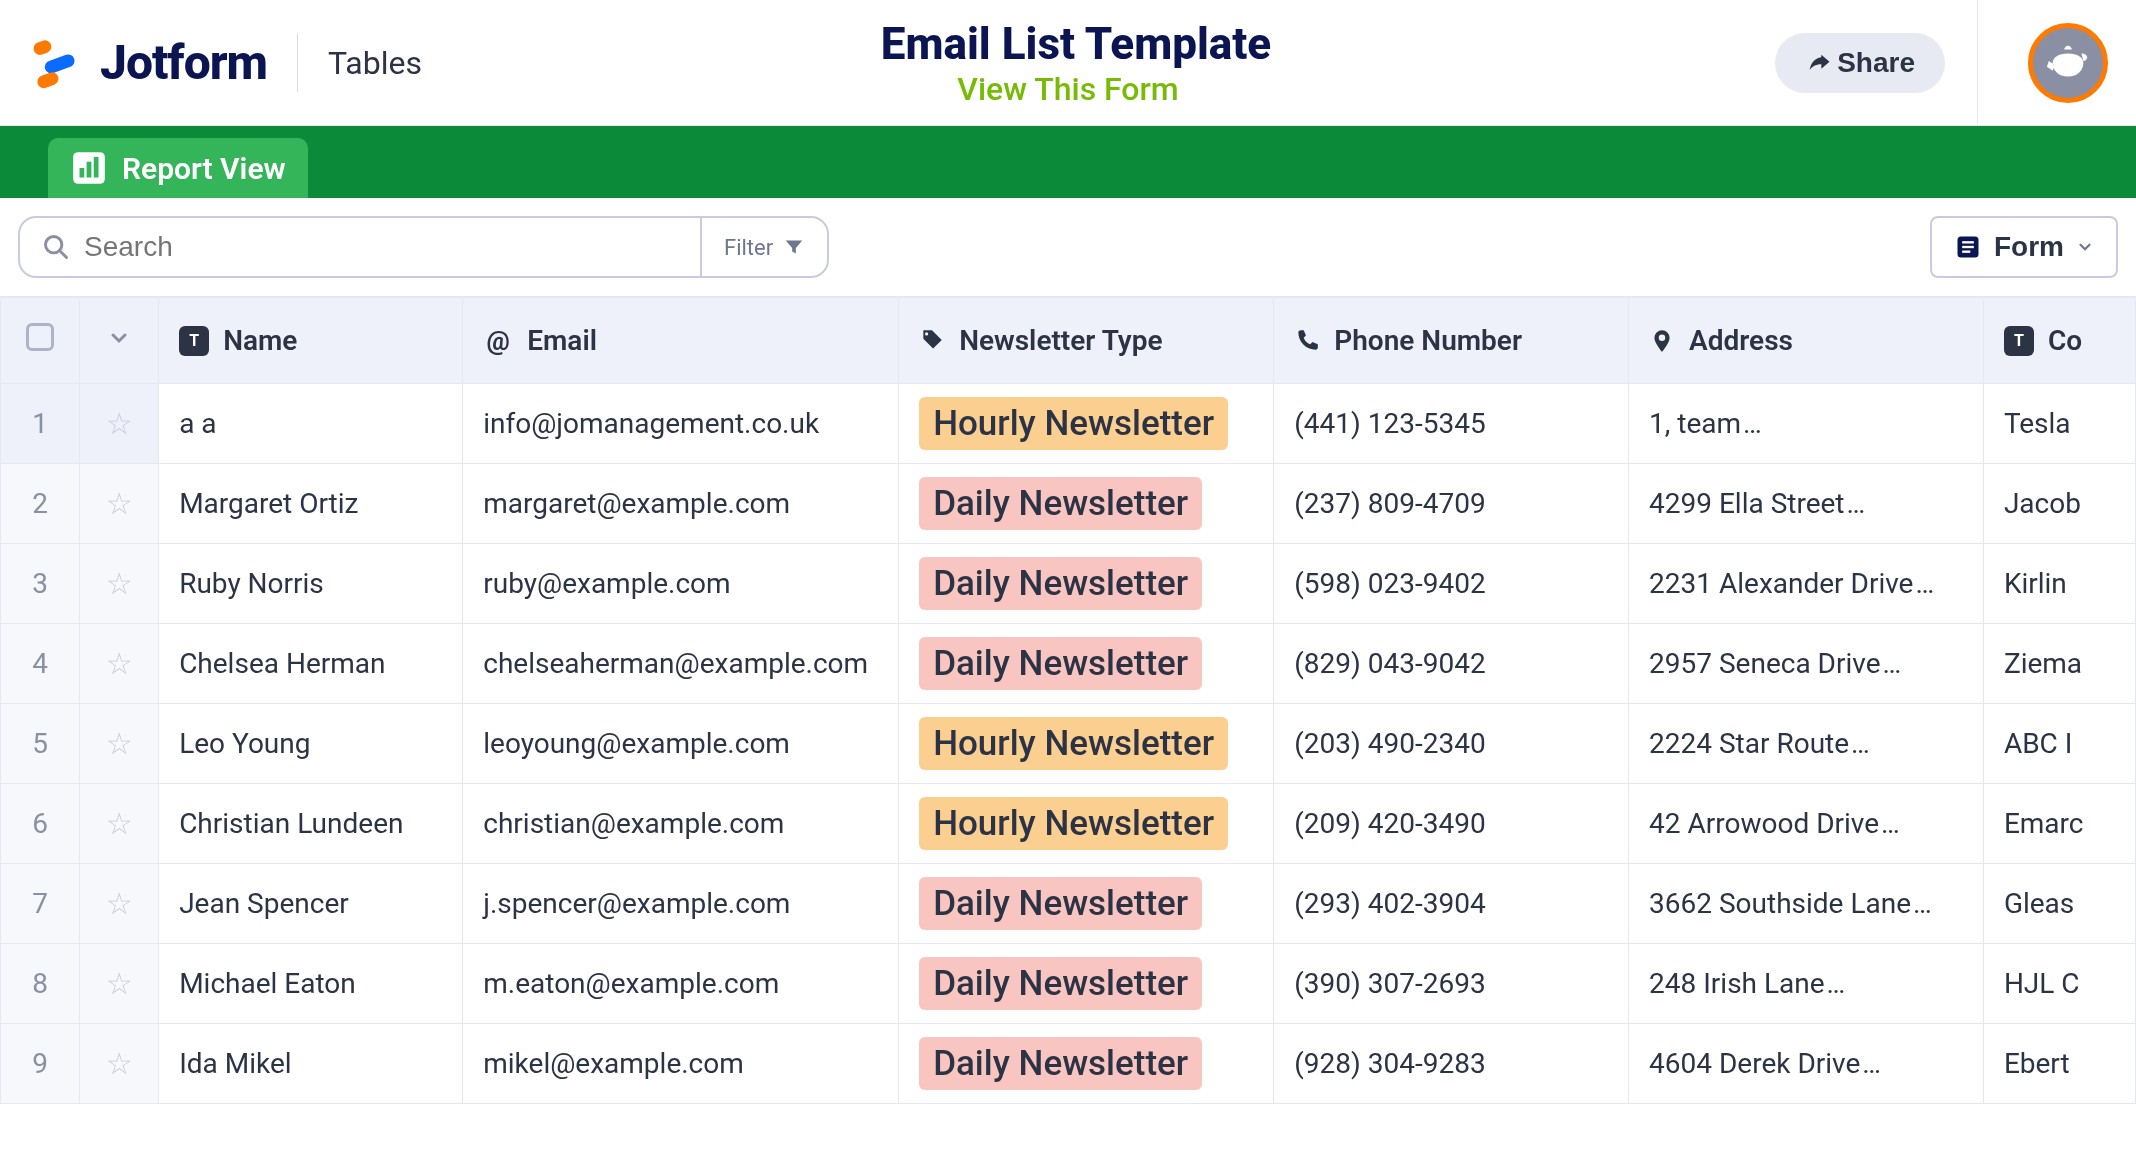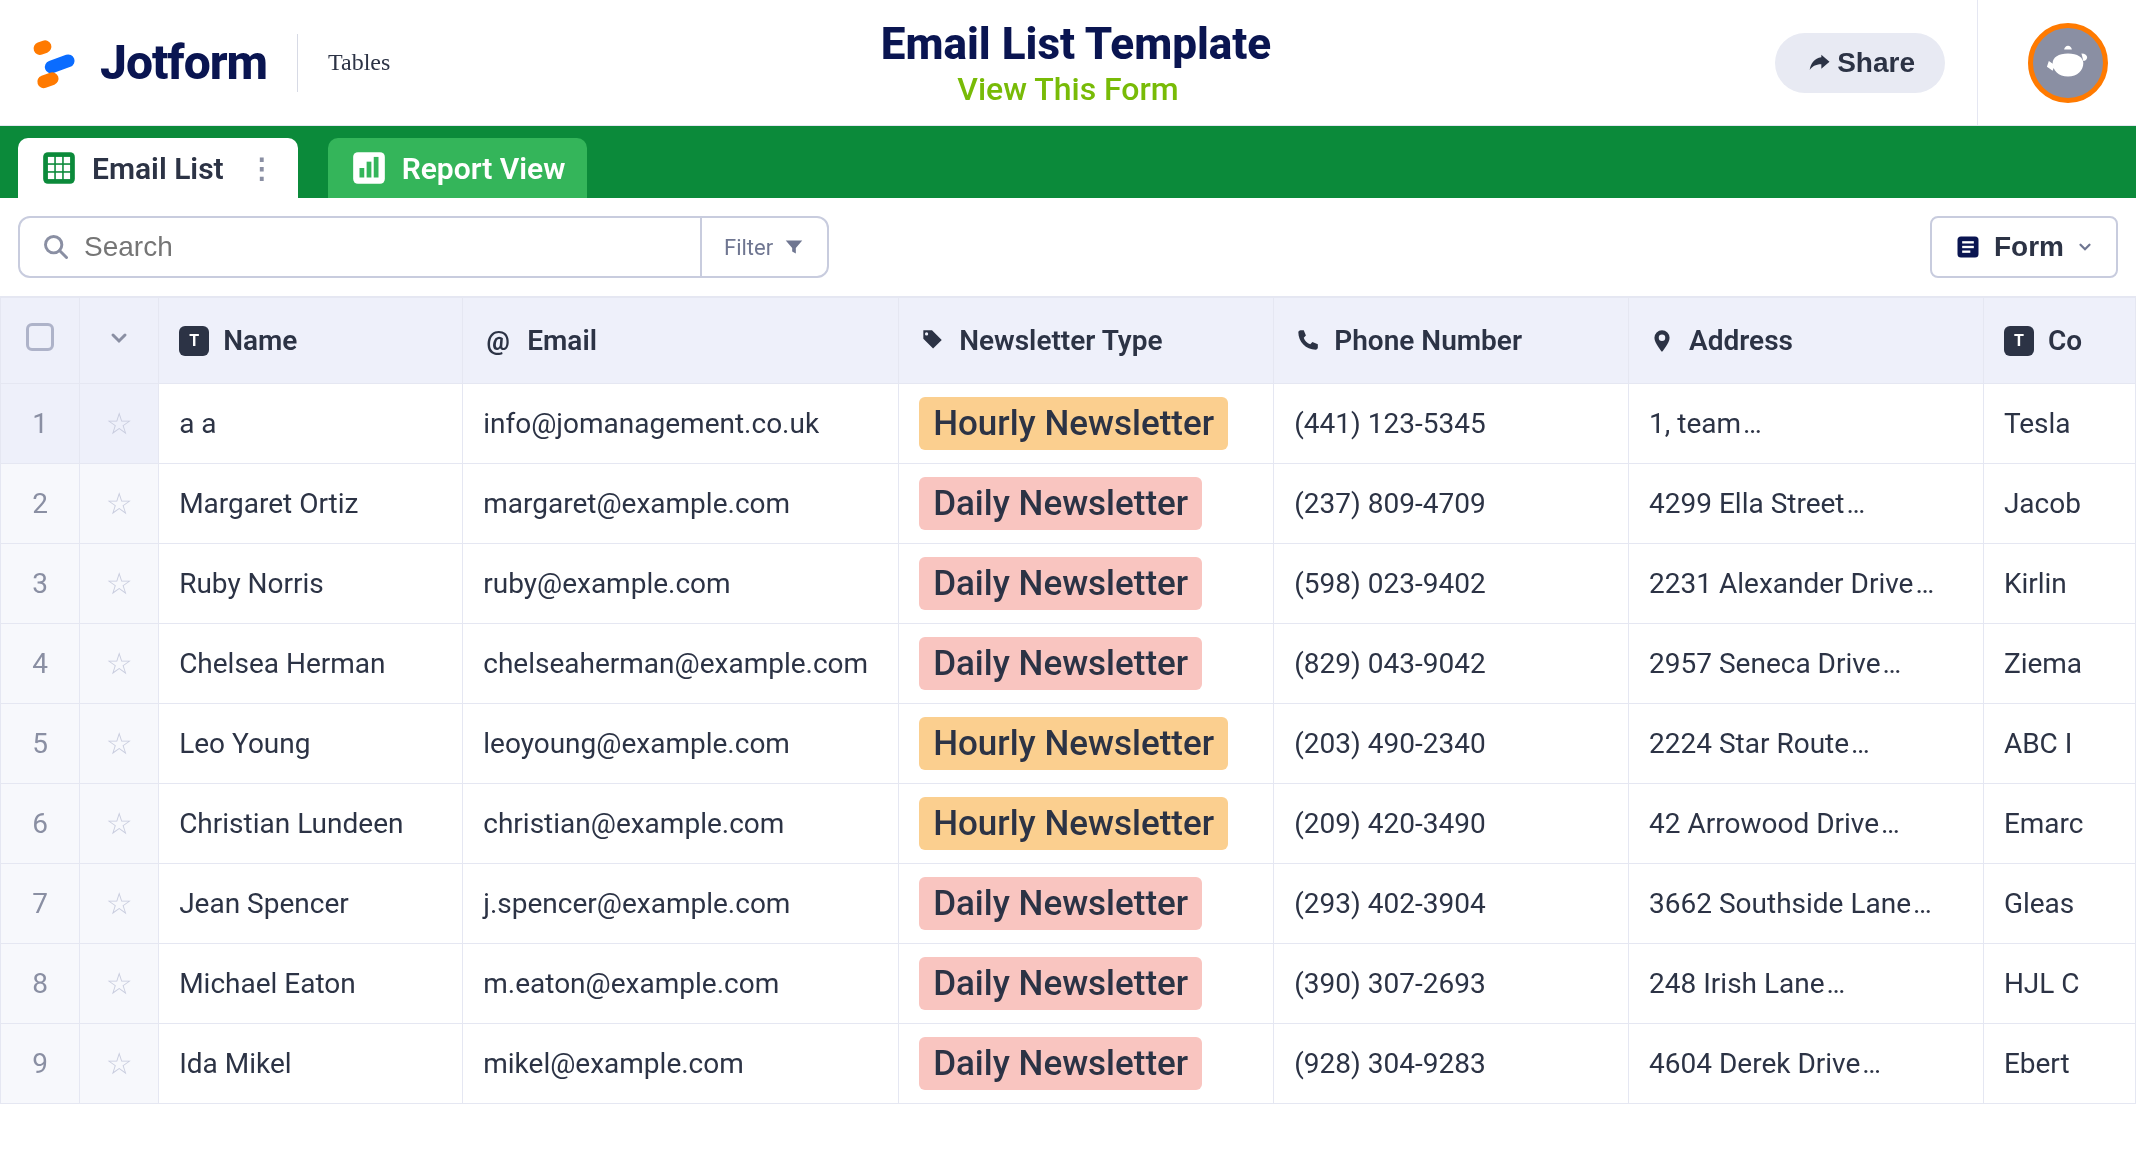--- a/index.html
+++ b/index.html
@@ -2,39 +2,39 @@
 <html><head>
 <meta charset="utf-8">
 <style>
   * { box-sizing: border-box; margin: 0; padding: 0; }
   body { font-family: -apple-system, BlinkMacSystemFont, "Segoe UI", Roboto, sans-serif; background: #fff; color: #2c3345; width: 2136px; overflow: hidden; }
   .topbar { display: flex; align-items: center; height: 126px; padding: 8px 28px; border-bottom: 1px solid #e5e7f2; position: relative; }
   .logo-block { display: flex; align-items: center; gap: 14px; }
   .logo-mark { width: 58px; height: 58px; }
   .logo-text { font-size: 48px; font-weight: 800; color: #0a1551; letter-spacing: -1px; }
   .divider-v { width: 1px; height: 58px; background: #d7dae5; margin: 0 30px; }
-  .tables-label { font-size: 24px; color: #2c3345; font-weight: 400; font-family: Liberation Serif, serif; }
+  .tables-label { font-size: 32px; color: #2c3345; font-weight: 400; }
   .center-title { position: absolute; left: 50%; top: 50%; transform: translate(-50%, -50%); text-align: center; }
   .title-main { font-size: 44px; font-weight: 800; color: #0a1551; margin-left: 16px; }
   .title-link { font-size: 32px; color: #78bb07; font-weight: 500; }
   .right-block { margin-left: auto; display: flex; align-items: center; gap: 32px; }
   .share-btn { display: flex; align-items: center; gap: 4px; background: #e8eaf3; border: none; border-radius: 40px; padding: 14px 30px; font-size: 28px; font-weight: 600; color: #2c3345; cursor: pointer; }
   .avatar { width: 80px; height: 80px; border-radius: 50%; border: 5px solid #ff7a00; background: #8a8fa3; display: flex; align-items: center; justify-content: center; }
   .avatar svg { width: 46px; height: 46px; fill: #fff; }
   .avatar-divider { width:1px; height:126px; background:#e5e7f2; margin-right: 18px; }
 
   .tabbar { background: #0b8a3a; display: flex; align-items: flex-end; padding-left: 18px; height: 72px; padding-top: 12px; }
   .tab { display: flex; align-items: center; gap: 14px; padding: 14px 22px; border-radius: 10px 10px 0 0; font-size: 30px; font-weight: 600; cursor: pointer; height: 60px; }
   .tab.active { background: #fff; color: #2c3345; }
   .tab.inactive { background: #34b55a; color: #fff; margin-left: 30px; }
   .tab-icon { width: 38px; height: 38px; }
   .tab-menu { margin-left: 10px; color: #8a8fa3; font-size: 28px; }
 
   .toolbar { display: flex; align-items: center; padding: 18px 18px; gap: 0; border-bottom: 1px solid #e5e7f2; }
-  .search-group { display: flex; border: 2px solid #c8ccde; border-radius: 12px; overflow: hidden; height: 62px; }
+  .search-group { display: flex; border: 2px solid #c8ccde; border-radius: 18px; overflow: hidden; height: 62px; }
   .search-box { display: flex; align-items: center; gap: 14px; padding: 0 22px; width: 680px; }
   .search-box input { border: none; outline: none; font-size: 28px; color: #8a8fa3; width: 100%; background: transparent; }
   .filter-box { display: flex; align-items: center; gap: 10px; padding: 0 22px; border-left: 2px solid #c8ccde; font-size: 22px; color: #6f7691; cursor: pointer; }
   .form-btn { margin-left: auto; display: flex; align-items: center; gap: 12px; border: 2px solid #c8ccde; border-radius: 8px; padding: 12px 22px; font-size: 28px; font-weight: 600; color: #2c3345; background: #fff; cursor: pointer; height: 62px; }
 
   .table-wrap { overflow: hidden; }
   table { border-collapse: collapse; width: 100%; table-layout: fixed; }
   th, td { border: 1px solid #e5e7f2; text-align: left; font-size: 28px; height: 80px; padding: 0 20px; white-space: nowrap; overflow: hidden; text-overflow: ellipsis; }
   th { background: #eef0fa; font-weight: 600; color: #2c3345; height: 86px; }
   .col-check { width: 78px; text-align: center; padding: 0; }
@@ -89,36 +89,20 @@
     <div class="avatar-divider"></div>
     <div class="avatar">
       <svg viewBox="0 0 24 24">
           <path d="M4 12c0-3 3-5 8-5s8 2 8 5c0 4-3 7-8 7s-8-3-8-7zm-2-1l3 2-1 3-3-2zm17-4c2 0 3 1 3 2s-1 2-2 2l-1-4zM10 5c0-1 1-2 2-2s2 1 2 2l-4 0z"></path>
         </svg>
     </div>
   </div>
 </div>
 
 <div class="tabbar">
-  <div class="tab active">
-    <svg class="tab-icon" viewBox="0 0 24 24">
-        <rect x="2" y="2" width="20" height="20" rx="3" fill="#0b8a3a"></rect>
-        <rect x="5" y="5" width="4" height="4" fill="#fff"></rect>
-        <rect x="10" y="5" width="4" height="4" fill="#fff"></rect>
-        <rect x="15" y="5" width="4" height="4" fill="#fff"></rect>
-        <rect x="5" y="10" width="4" height="4" fill="#fff"></rect>
-        <rect x="10" y="10" width="4" height="4" fill="#fff"></rect>
-        <rect x="15" y="10" width="4" height="4" fill="#fff"></rect>
-        <rect x="5" y="15" width="4" height="4" fill="#fff"></rect>
-        <rect x="10" y="15" width="4" height="4" fill="#fff"></rect>
-        <rect x="15" y="15" width="4" height="4" fill="#fff"></rect>
-      </svg>
-    <span>Email List</span>
-    <span class="tab-menu">⋮</span>
-  </div>
   <div class="tab inactive">
     <svg class="tab-icon" viewBox="0 0 24 24">
         <rect x="2" y="2" width="20" height="20" rx="3" fill="#fff"></rect>
         <rect x="6" y="12" width="3" height="6" fill="#34b55a"></rect>
         <rect x="10.5" y="8" width="3" height="10" fill="#34b55a"></rect>
         <rect x="15" y="5" width="3" height="13" fill="#34b55a"></rect>
       </svg>
     <span>Report View</span>
   </div>
 </div>

